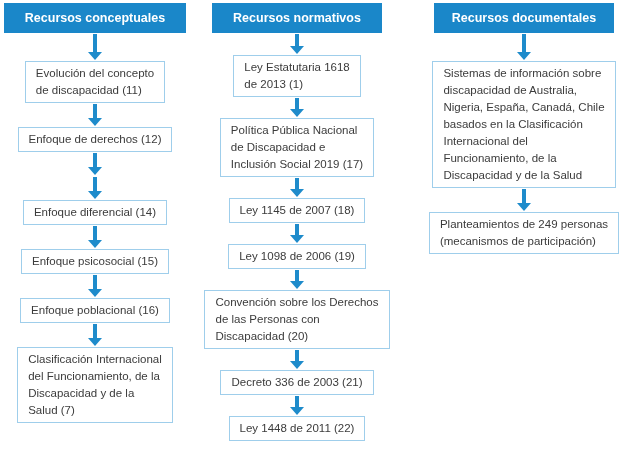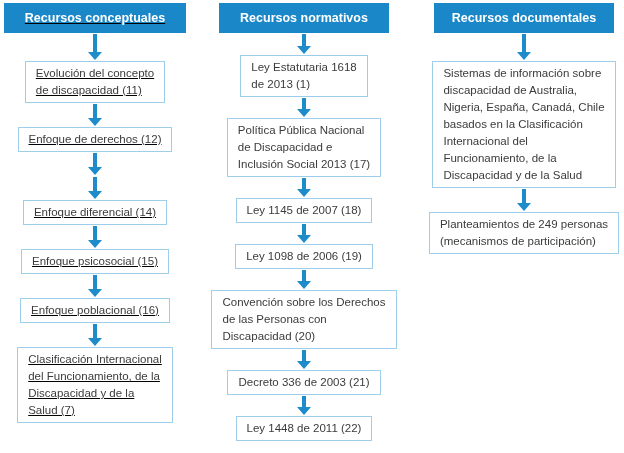--- a/index.html
+++ b/index.html
@@ -15,22 +15,22 @@
   }
 
   .col {
     position: absolute;
     top: 0;
     display: flex;
     flex-direction: column;
     align-items: center;
     padding-top: 3px;
   }
-  .col-1 { left: 2px;   width: 186px; text-decoration: underline; --gap: 24px; --hgap: 28px; }
-  .col-2 { left: 209px; width: 190px; --gap: 21px; --hgap: 22px; }
+  .col-1 { left: 2px;   width: 186px; --gap: 24px; --hgap: 28px; }
+  .col-2 { left: 202px; width: 190px; --gap: 21px; --hgap: 22px; }
   .col-3 { left: 424px; width: 200px; --gap: 24px; --hgap: 28px; }
 
   .hdr {
     height: 30px;
     display: flex;
     align-items: center;
     justify-content: center;
     background: var(--blue, #1A87C9);
     color: var(--hdr-text, #ffffff);
     font-weight: bold;
@@ -130,21 +130,21 @@
         <div class="head"></div>
       </div>
     <div class="fbox">Ley Estatutaria 1618
 de 2013 (1)</div>
     <div class="arrow">
         <div class="stem"></div>
         <div class="head"></div>
       </div>
     <div class="fbox">Política Pública Nacional
 de Discapacidad e
-Inclusión Social 2013 (17)</div>
+Inclusión Social 2019 (17)</div>
     <div class="arrow">
         <div class="stem"></div>
         <div class="head"></div>
       </div>
     <div class="fbox">Ley 1145 de 2007 (18)</div>
     <div class="arrow">
         <div class="stem"></div>
         <div class="head"></div>
       </div>
     <div class="fbox">Ley 1098 de 2006 (19)</div>

